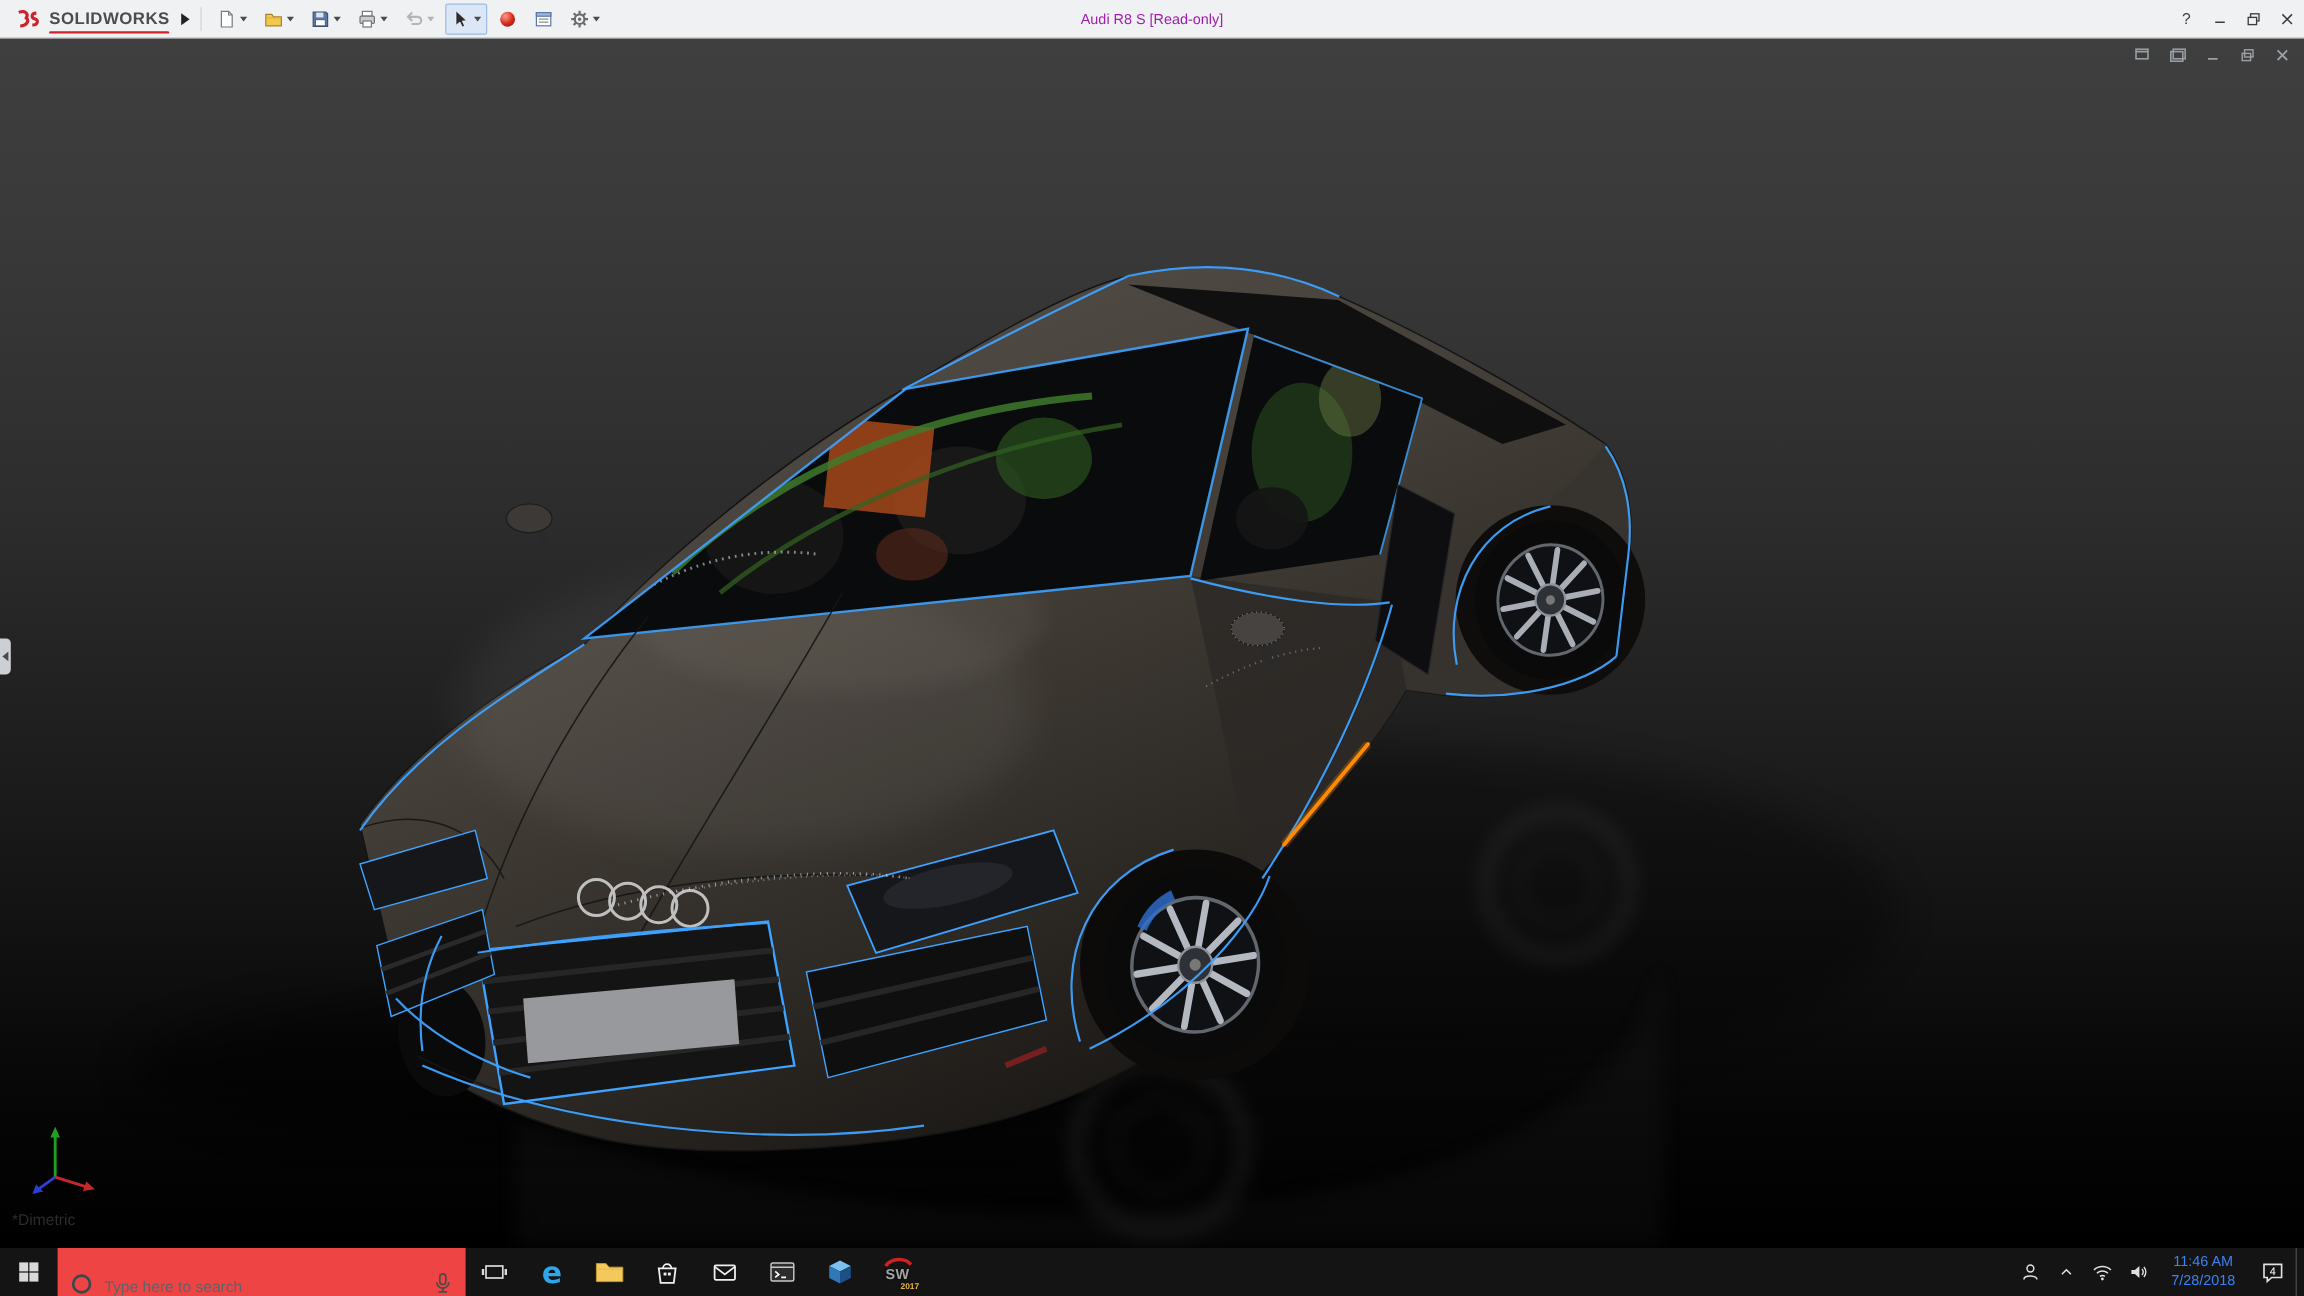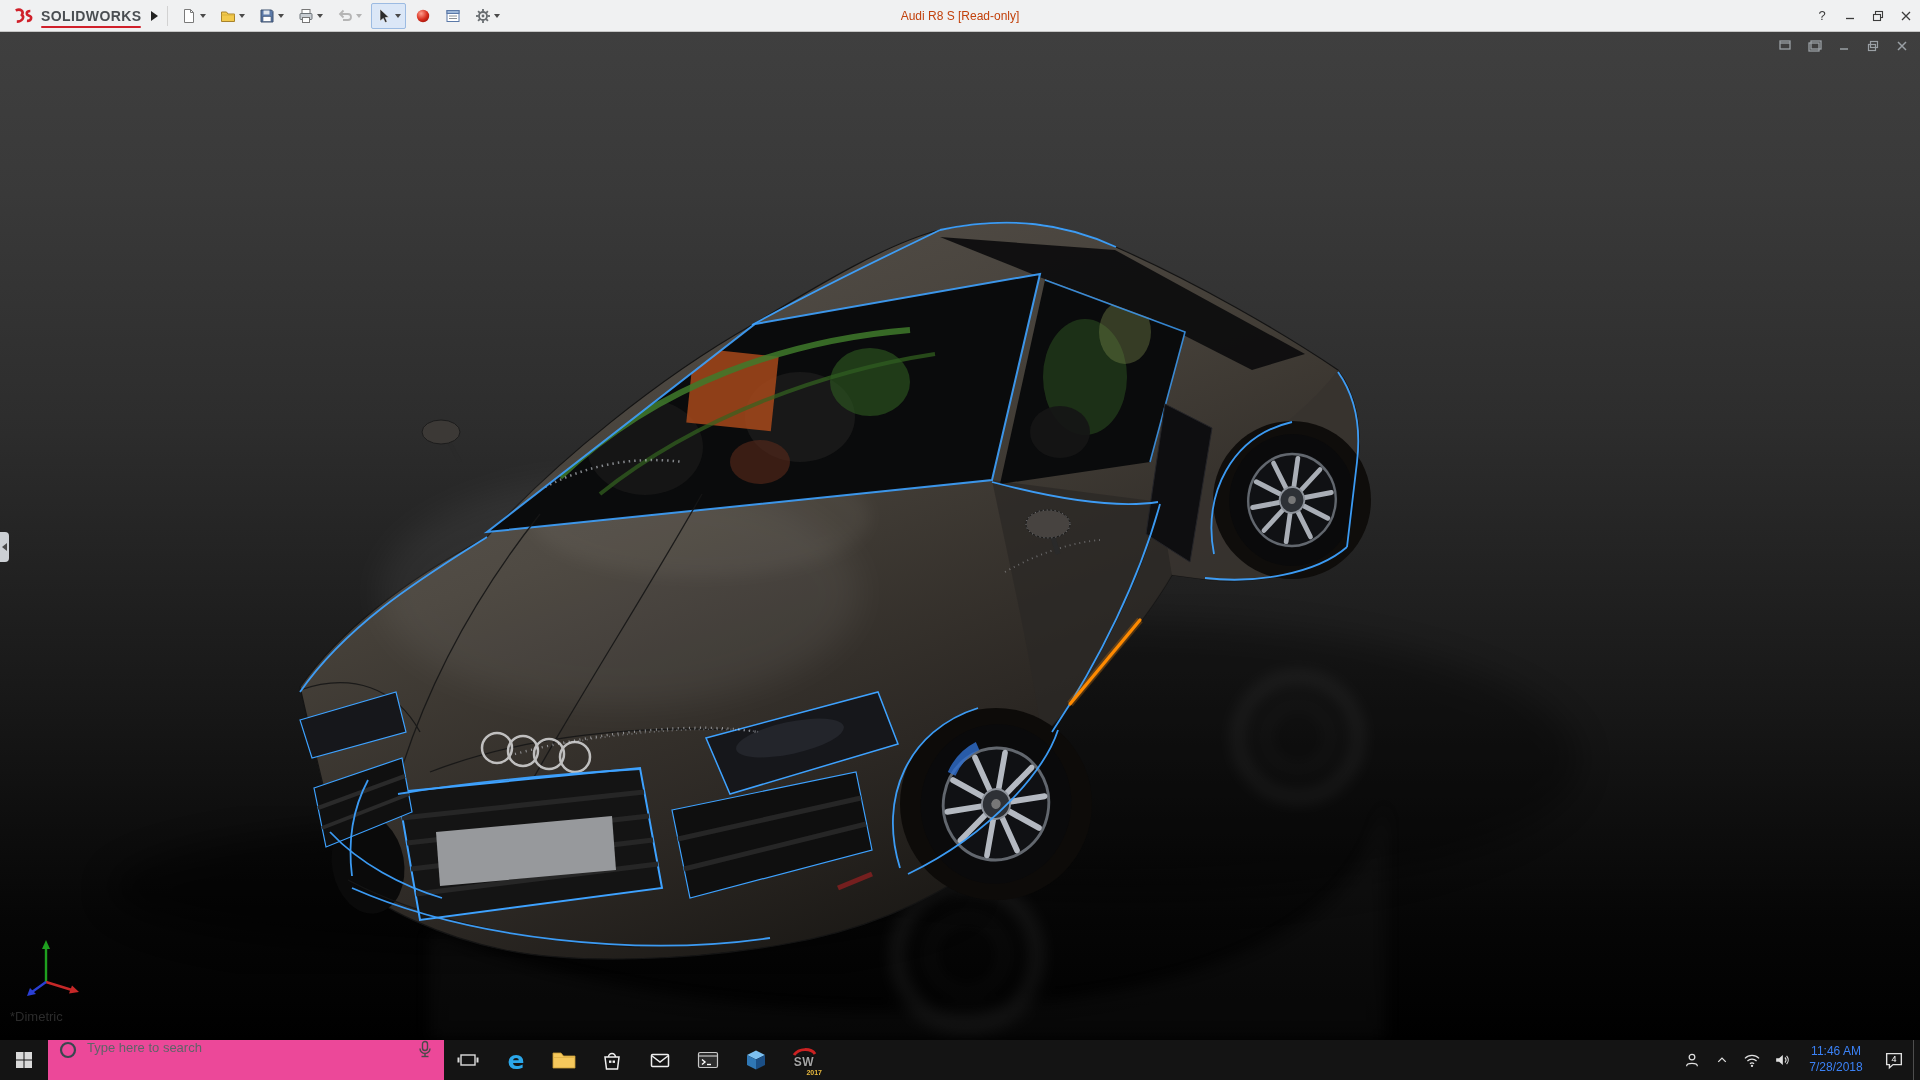--- a/index.html
+++ b/index.html
@@ -18,21 +18,21 @@
   .flyout-btn { width:18px; height:26px; border:none; background:transparent; display:flex; align-items:center; justify-content:center; cursor:pointer; }
   .flyout-btn .tri { width:0; height:0; border-top:5px solid transparent; border-bottom:5px solid transparent; border-left:7px solid #222; }
   .tb-divider { width:1px; height:20px; background:#d2d2d2; margin:0 8px 0 4px; }
   .toolbar { display:flex; align-items:center; gap:4px; }
   .tb-btn { height:26px; display:flex; align-items:center; gap:3px; padding:0 4px;
             background:transparent; border:1px solid transparent; border-radius:2px; cursor:pointer; }
   .tb-btn.active { background:#dbe7f7; border-color:#9cbbe2; }
   .caret { width:0; height:0; border-left:3.5px solid transparent; border-right:3.5px solid transparent; border-top:4px solid #4a4a4a; }
   .caret.dim { border-top-color:#b3b3b3; }
   .wtitle { position:absolute; left:50%; top:0; transform:translateX(-50%); height:32px; line-height:32px;
-            font-size:12px; color:#c2410c; white-space:nowrap; }
+            font-size:12px; color:#a21caf; white-space:nowrap; }
   .win-controls { margin-left:auto; display:flex; height:100%; align-items:stretch; }
   .win-btn { width:28px; border:none; background:transparent; display:flex; align-items:center; justify-content:center;
              color:#3c3c3c; font-size:13px; cursor:pointer; }
 
   
   .viewport { position:absolute; top:32px; left:0; right:0; bottom:40px;
               background:linear-gradient(180deg,#3f3f3f 0%,#393939 16%,#2c2c2c 40%,#181818 66%,#060606 88%,#000 100%);
               overflow:hidden; }
   .car-svg { position:absolute; inset:0; width:100%; height:100%; display:block; }
   .doc-controls { position:absolute; top:5px; right:8px; display:flex; gap:9px; z-index:5; }
@@ -40,21 +40,21 @@
   .panel-tab { position:absolute; left:0; top:500px; width:9px; height:30px; background:#ccd0d4;
                border-radius:0 4px 4px 0; display:flex; align-items:center; justify-content:center; cursor:pointer; z-index:5; }
   .panel-tab .tri { width:0; height:0; border-top:4px solid transparent; border-bottom:4px solid transparent; border-right:5px solid #4a4a4a; }
   .triad { position:absolute; left:16px; bottom:34px; z-index:4; }
   .view-label { position:absolute; left:10px; bottom:16px; font-size:13px; color:#2c2c2c; z-index:4; }
 
   
   .taskbar { position:absolute; left:0; right:0; bottom:0; height:40px; background:#141414;
              display:flex; align-items:stretch; z-index:30; }
   .tb-start { width:48px; border:none; background:transparent; display:flex; align-items:center; justify-content:center; cursor:pointer; }
-  .search { width:396px; background:#ec4899; display:flex; align-items:flex-start; gap:9px; padding:0 10px; }
+  .search { width:340px; background:#ef4444; display:flex; align-items:flex-end; gap:9px; padding:0 10px; }
   .search input { flex:1; border:none; outline:none; background:transparent; font-size:13px; color:#333;
                   font-family:"Liberation Sans", sans-serif; }
   .search input::placeholder { color:#5f6368; }
   .app-btn { width:48px; border:none; background:transparent; display:flex; align-items:center; justify-content:center;
              position:relative; cursor:pointer; }
   .edge-glyph { font-family:"DejaVu Sans", sans-serif; font-weight:bold; font-size:25px; color:#2ba7ea; line-height:1; }
   .sw-label { position:absolute; left:50%; top:55%; transform:translate(-50%,-50%); color:#a3a3a3; font-weight:bold;
               font-size:12px; letter-spacing:.5px; text-shadow:0 0 2px #000; }
   .sw-year { position:absolute; right:6px; bottom:4px; color:#e8b93e; font-size:7px; font-weight:bold; }
   .tray { margin-left:auto; display:flex; align-items:center; }

